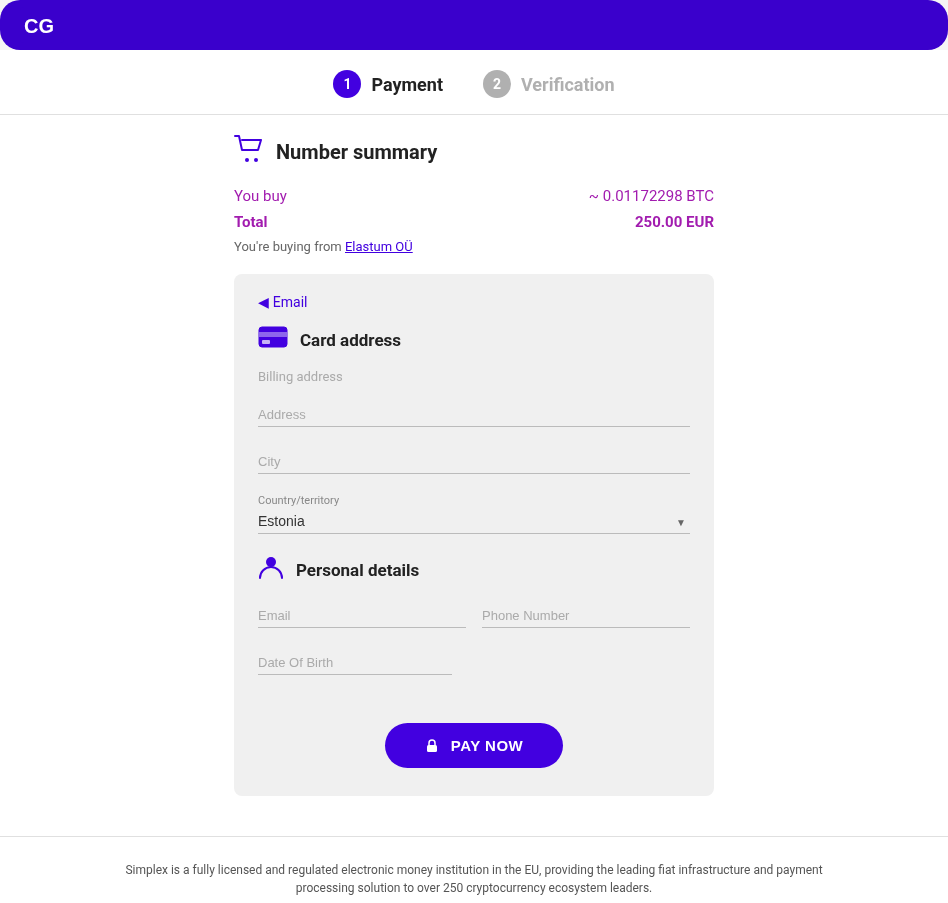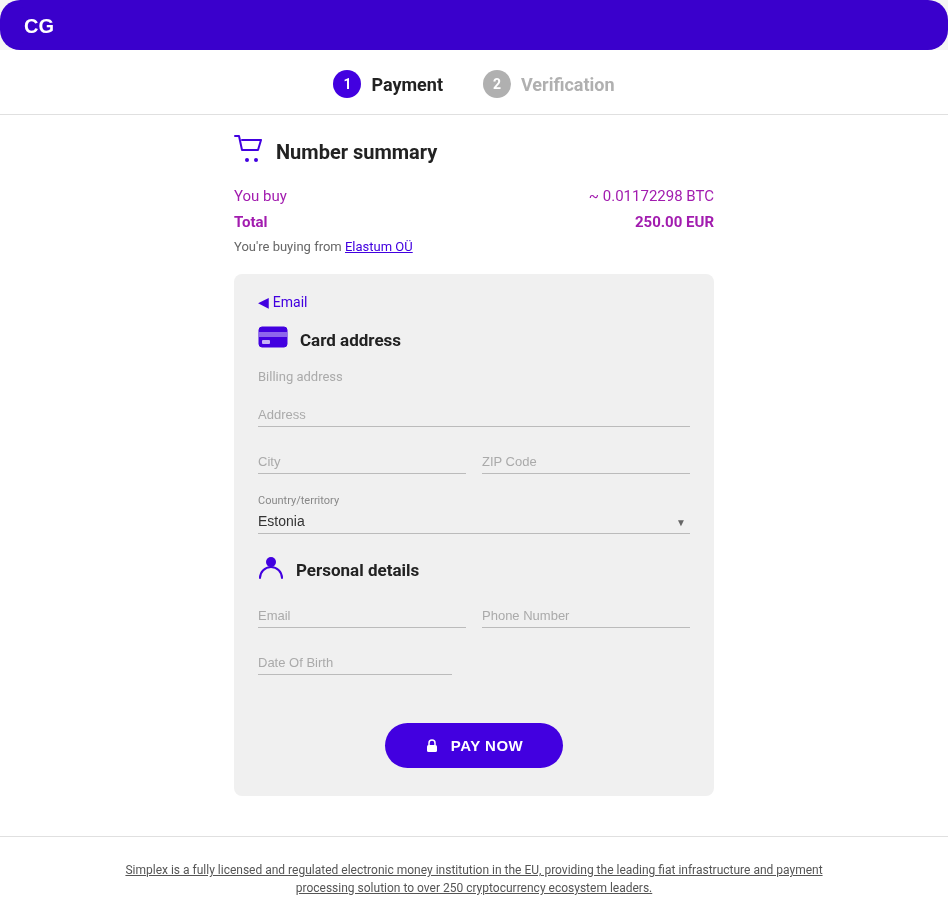--- a/index.html
+++ b/index.html
@@ -279,21 +279,20 @@
       border-top: 1px solid #e0e0e0;
       padding: 24px 20px;
       text-align: center;
     }
     .footer-text {
       font-size: 12px;
       color: #555;
       max-width: 700px;
       margin: 0 auto 16px auto;
       line-height: 1.5;
-      text-decoration: underline;
     }
   </style>
 </head>
 <body>
 
 <header class="header">
   <div class="header-logo-left">
 
     <svg class="coingate-logo" viewBox="0 0 44 36" xmlns="http://www.w3.org/2000/svg">
       <rect width="44" height="36" rx="4" fill="#3a00cc"></rect>
@@ -367,23 +366,20 @@
       <div class="billing-address-label">Billing address</div>
 
       <div class="input-group">
         <input class="form-input" type="text" placeholder="Address" style="">
       </div>
 
       <div class="input-row">
         <div class="input-group">
           <input class="form-input" type="text" placeholder="City" style="">
         </div>
-        <div class="input-group">
-          <input class="form-input" type="text" placeholder="ZIP Code" style="">
-        </div>
       </div>
 
       <div class="input-group">
         <label class="select-label">Country/territory</label>
         <div class="select-wrapper">
           <select class="form-select">
             <option value="Estonia">Estonia</option>
             <option value="Latvia">Latvia</option>
             <option value="Lithuania">Lithuania</option>
             <option value="Finland">Finland</option>

